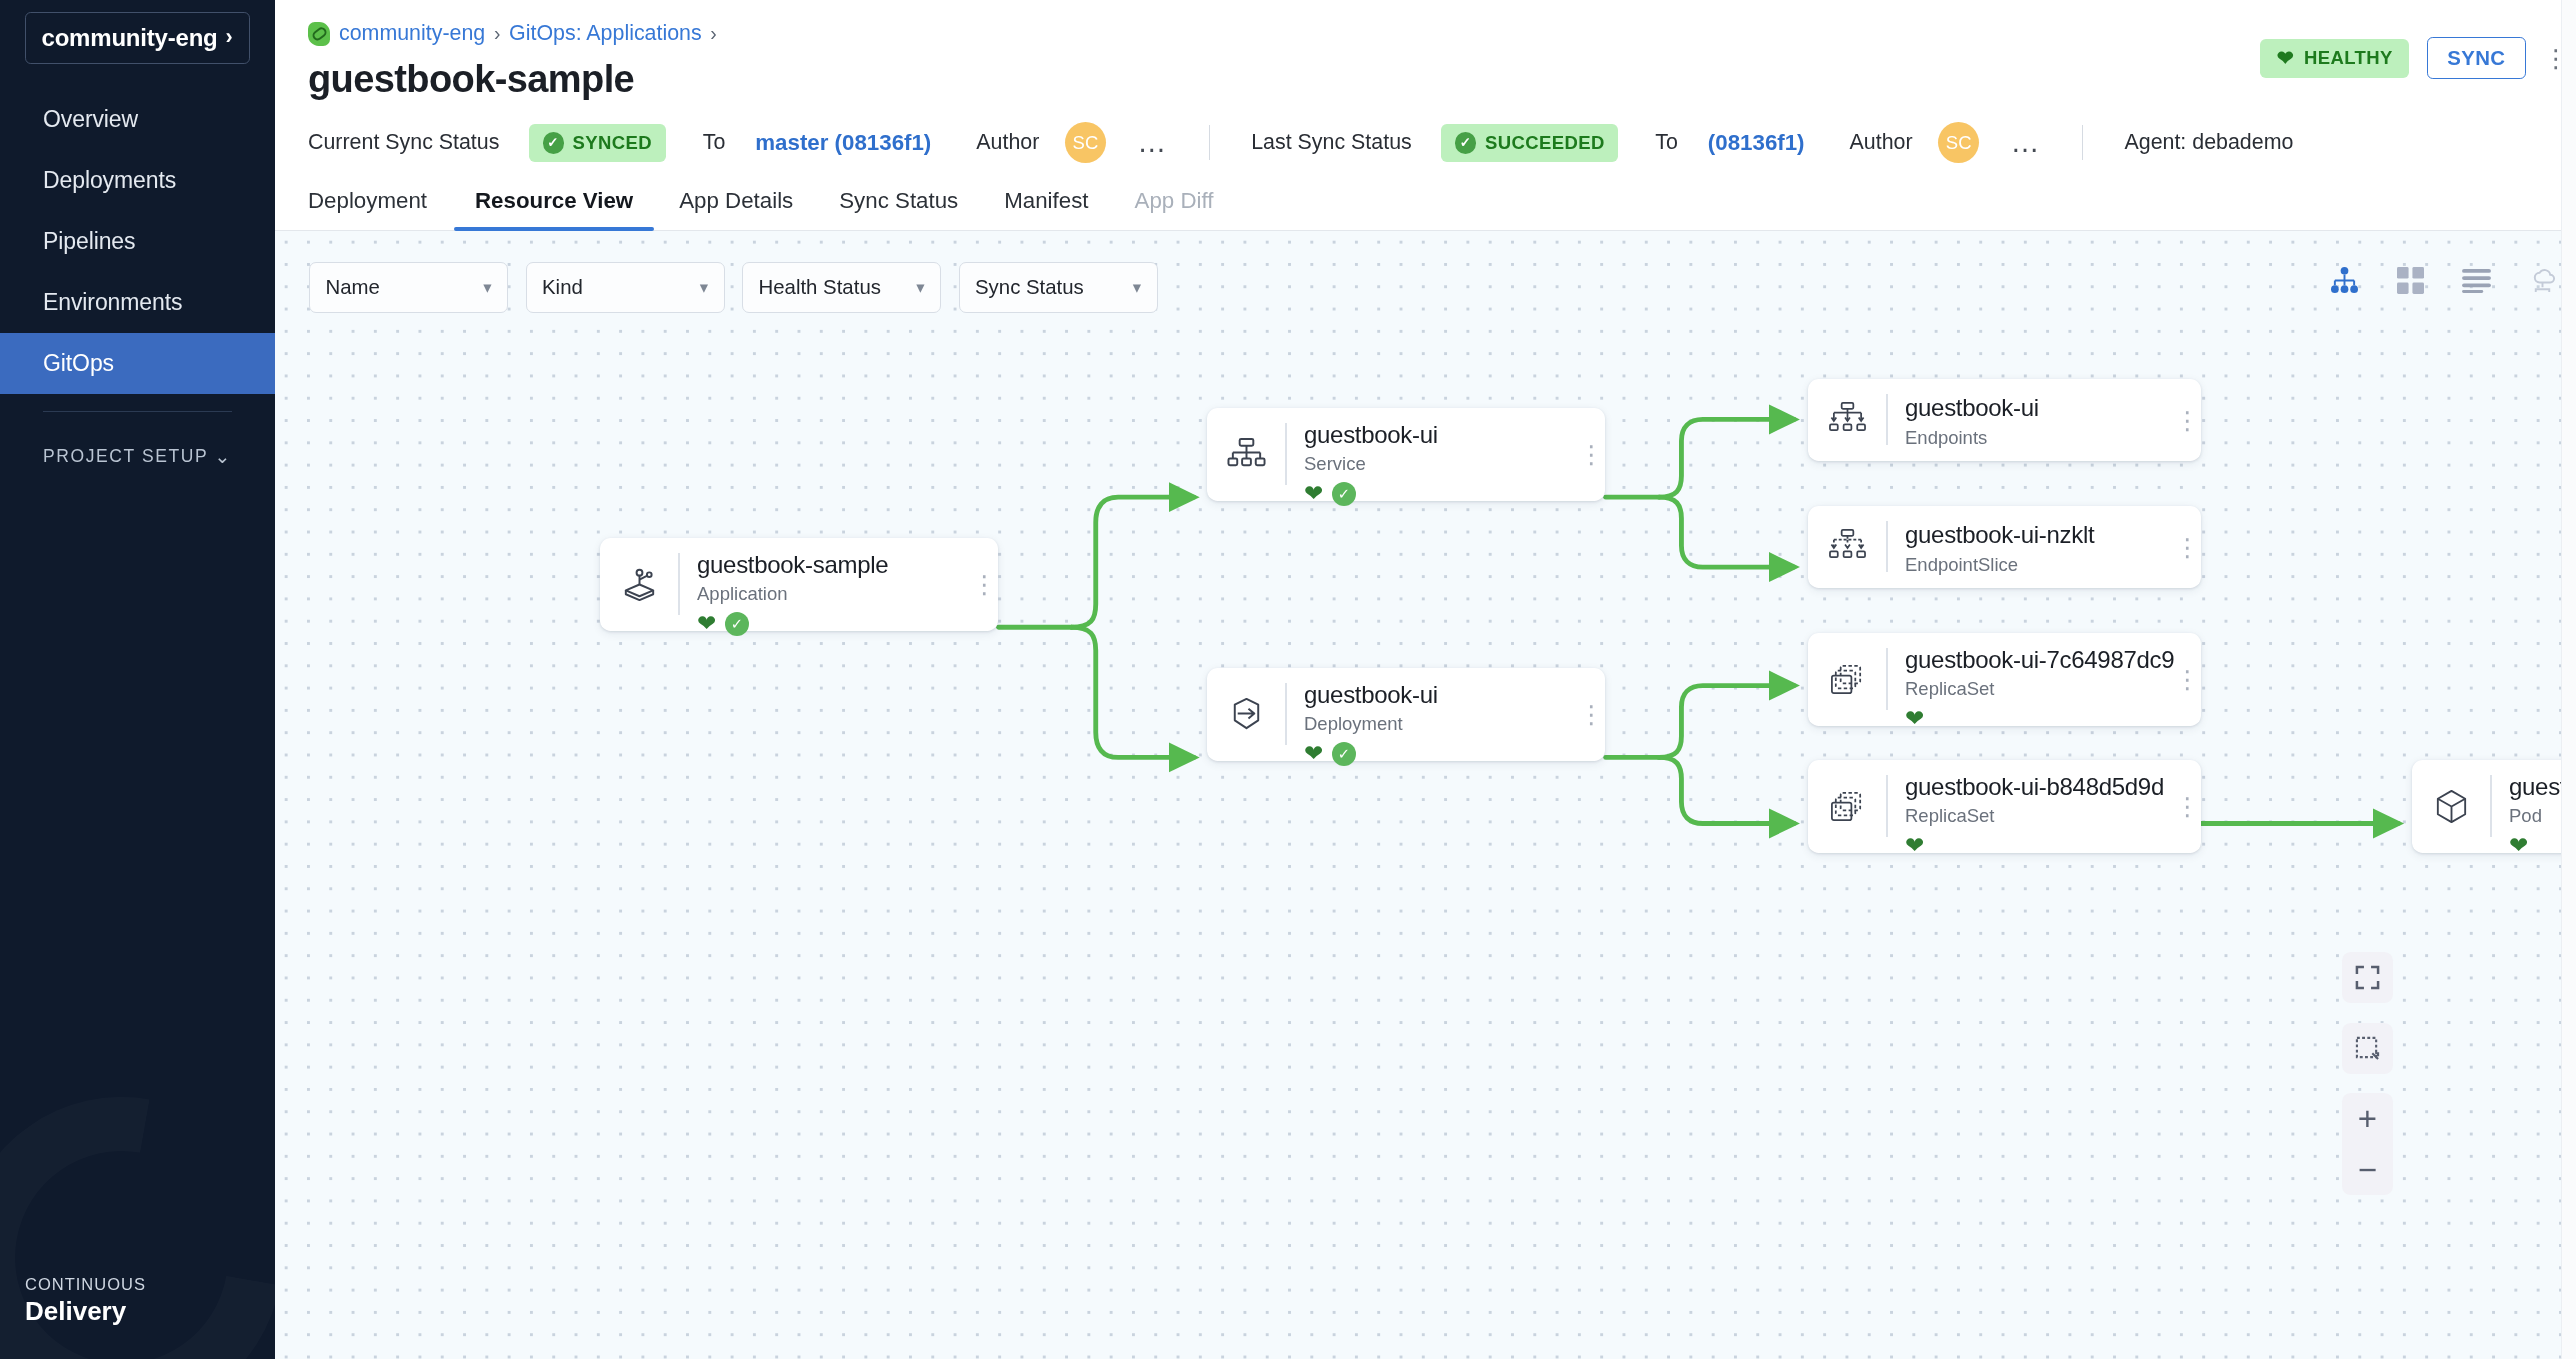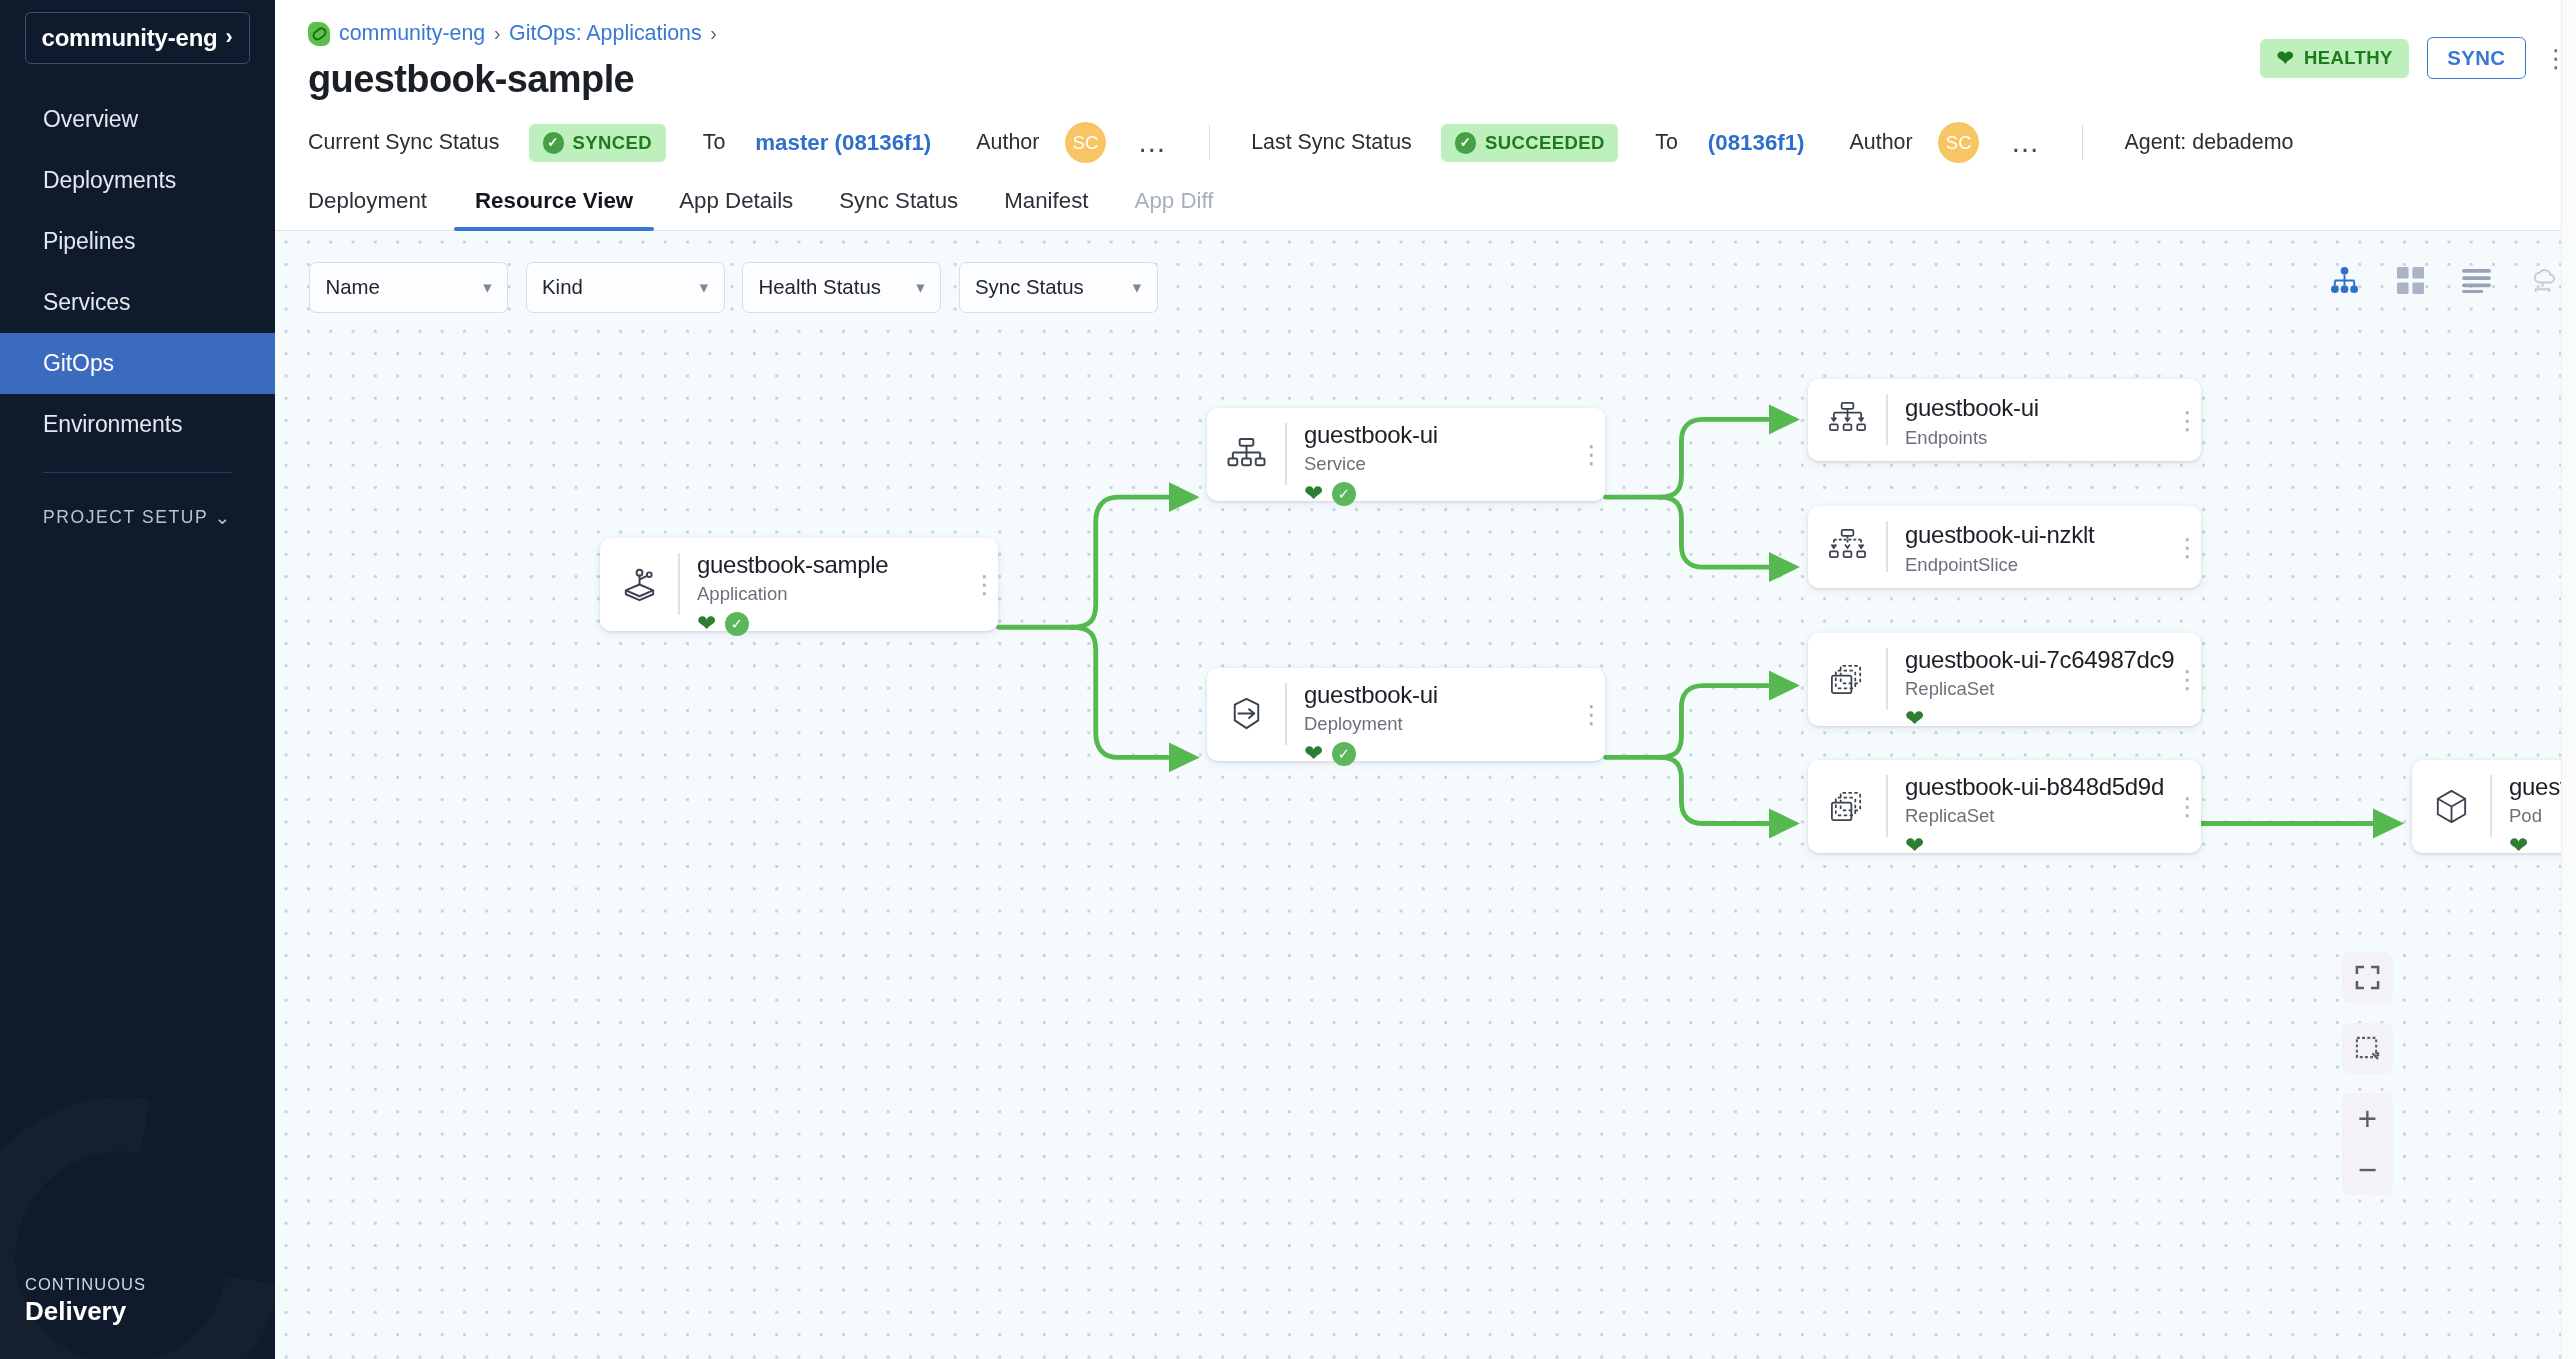--- a/index.html
+++ b/index.html
@@ -229,27 +229,24 @@
       <div class="nav-item">
           <span>Overview</span>
         </div>
       <div class="nav-item">
           <span>Deployments</span>
         </div>
       <div class="nav-item">
           <span>Pipelines</span>
         </div>
       <div class="nav-item">
-          <span>Services</span>
+          <span>Environments</span>
         </div>
       <div class="nav-item active">
           <span>GitOps</span>
-        </div>
-      <div class="nav-item">
-          <span>Environments</span>
         </div>
     </div>
 
     <div class="nav-divider"></div>
 
     <div class="setup-row">
       <span>PROJECT SETUP</span>
       <span class="caret">⌄</span>
     </div>
 

